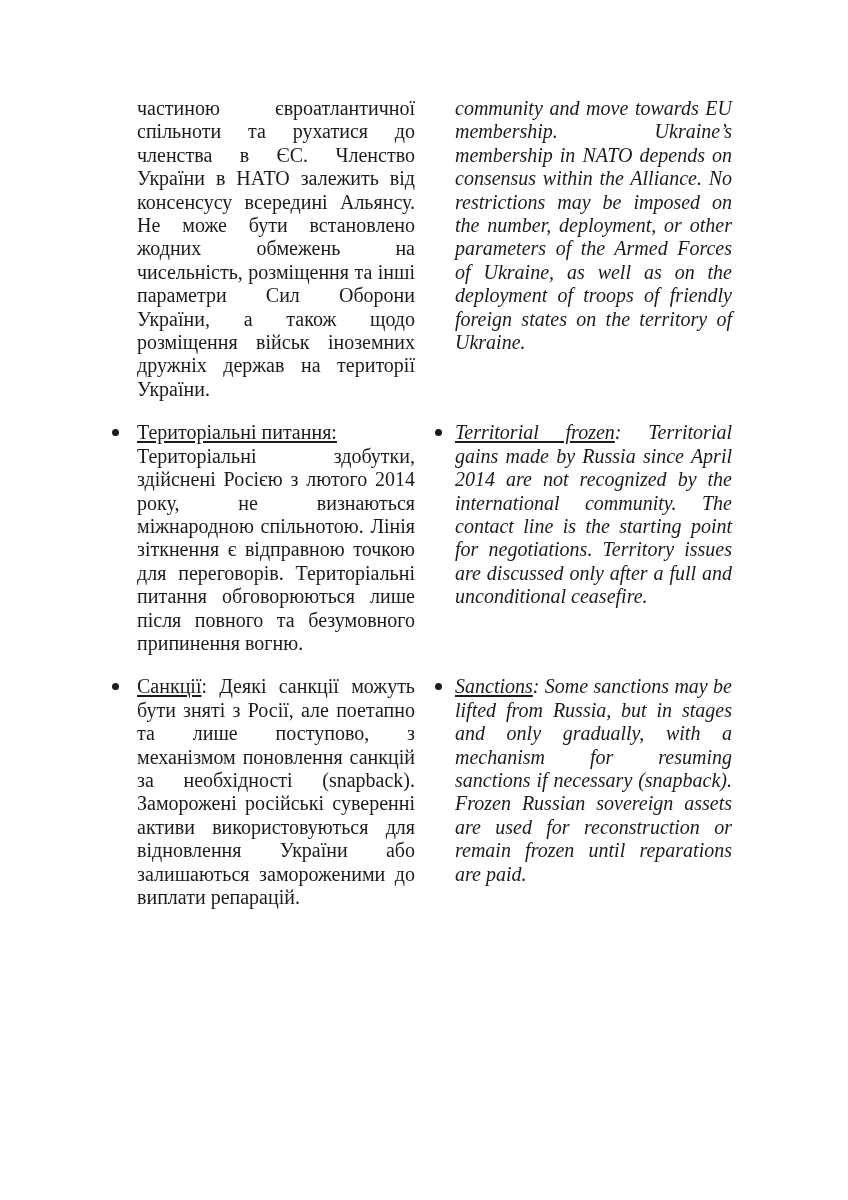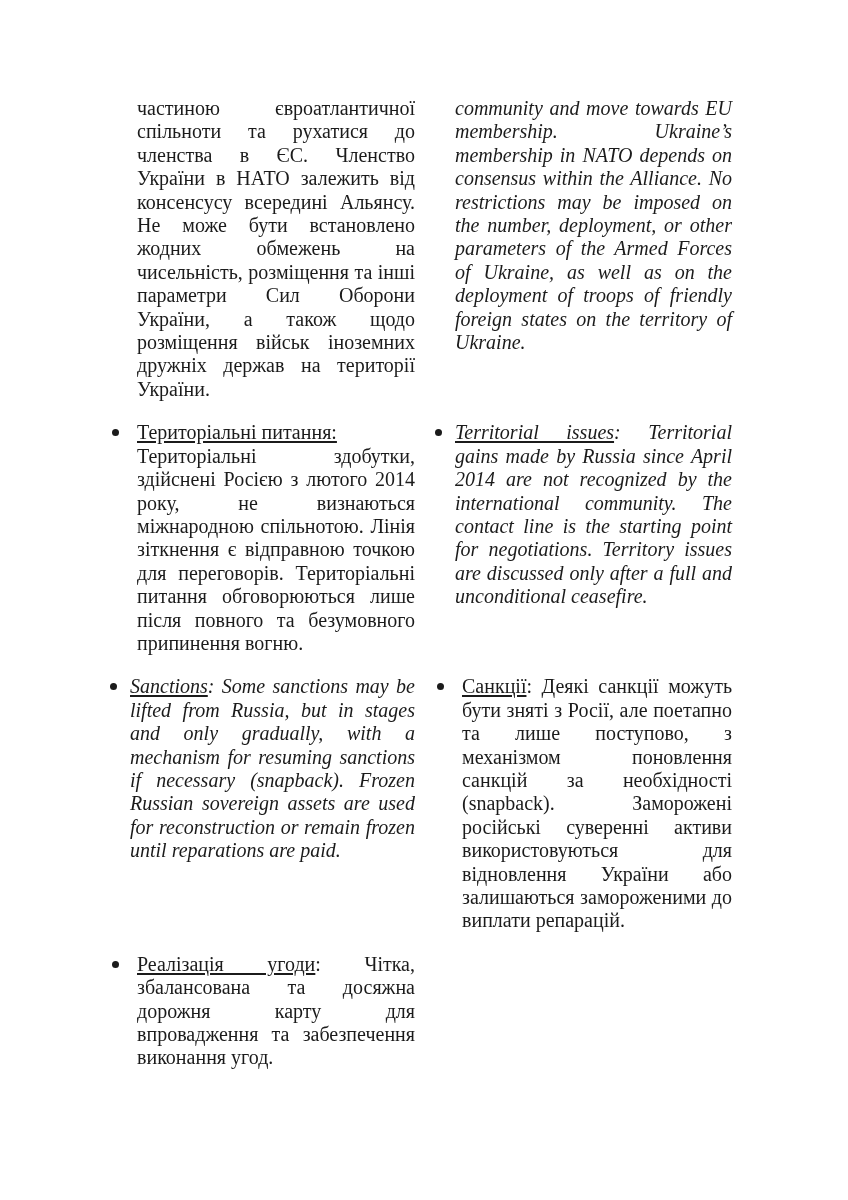--- a/index.html
+++ b/index.html
@@ -61,31 +61,27 @@
       <p class="para"><span class="term"></span><span class="sep"></span><span>community and move towards EU membership. Ukraine’s membership in NATO depends on consensus within the Alliance. No restrictions may be imposed on the number, deployment, or other parameters of the Armed Forces of Ukraine, as well as on the deployment of troops of friendly foreign states on the territory of Ukraine.</span></p>
     </div>
 
     <div class="cell left">
       <span class="dot"></span>
       <p class="para"><span class="term">Територіальні питання:</span><span class="sep">
 </span><span>Територіальні здобутки, здійснені Росією з лютого 2014 року, не визнаються міжнародною спільнотою. Лінія зіткнення є відправною точкою для переговорів. Територіальні питання обговорюються лише після повного та безумовного припинення вогню.</span></p>
     </div>
     <div class="cell right">
       <span class="dot"></span>
-      <p class="para"><span class="term">Territorial issues</span><span class="sep">: </span><span>Territorial gains made by Russia since April 2014 are not recognized by the international community. The contact line is the starting point for negotiations. Territory issues are discussed only after a full and unconditional ceasefire.</span></p>
+      <p class="para"><span class="term">Territorial frozen</span><span class="sep">: </span><span>Territorial gains made by Russia since April 2014 are not recognized by the international community. The contact line is the starting point for negotiations. Territory issues are discussed only after a full and unconditional ceasefire.</span></p>
     </div>
 
+    <div class="cell left">
+      <span class="dot"></span>
+      <p class="para"><span class="term">Санкції</span><span class="sep">: </span><span>Деякі санкції можуть бути зняті з Росії, але поетапно та лише поступово, з механізмом поновлення санкцій за необхідності (snapback). Заморожені російські суверенні активи використовуються для відновлення України або залишаються замороженими до виплати репарацій.</span></p>
+    </div>
     <div class="cell right">
       <span class="dot"></span>
       <p class="para"><span class="term">Sanctions</span><span class="sep">: </span><span>Some sanctions may be lifted from Russia, but in stages and only gradually, with a mechanism for resuming sanctions if necessary (snapback). Frozen Russian sovereign assets are used for reconstruction or remain frozen until reparations are paid.</span></p>
     </div>
-    <div class="cell left">
-      <span class="dot"></span>
-      <p class="para"><span class="term">Санкції</span><span class="sep">: </span><span>Деякі санкції можуть бути зняті з Росії, але поетапно та лише поступово, з механізмом поновлення санкцій за необхідності (snapback). Заморожені російські суверенні активи використовуються для відновлення України або залишаються замороженими до виплати репарацій.</span></p>
-    </div>
 
-    <div class="cell left">
-      <span class="dot"></span>
-      <p class="para"><span class="term">Реалізація угоди</span><span class="sep">: </span><span>Чітка, збалансована та досяжна дорожня карту для впровадження та забезпечення виконання угод.</span></p>
-    </div>
 
   </div>
 </div>
 
 </body></html>

